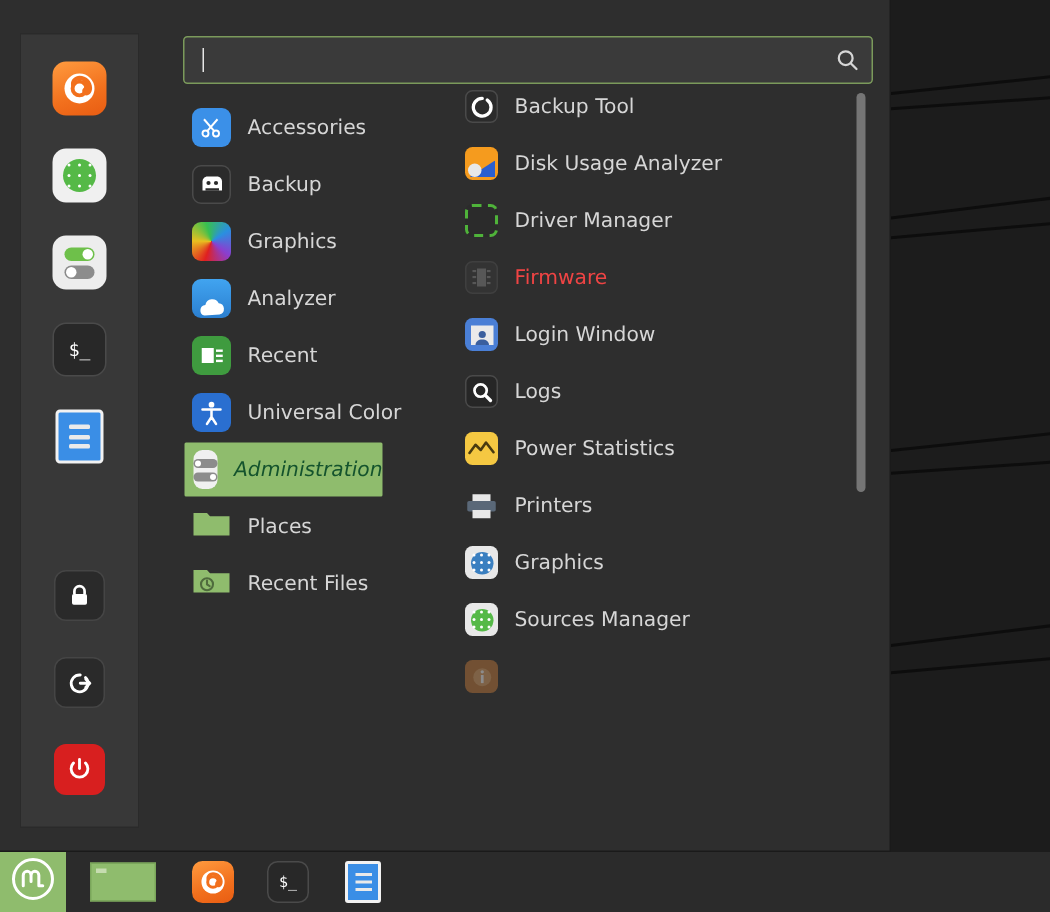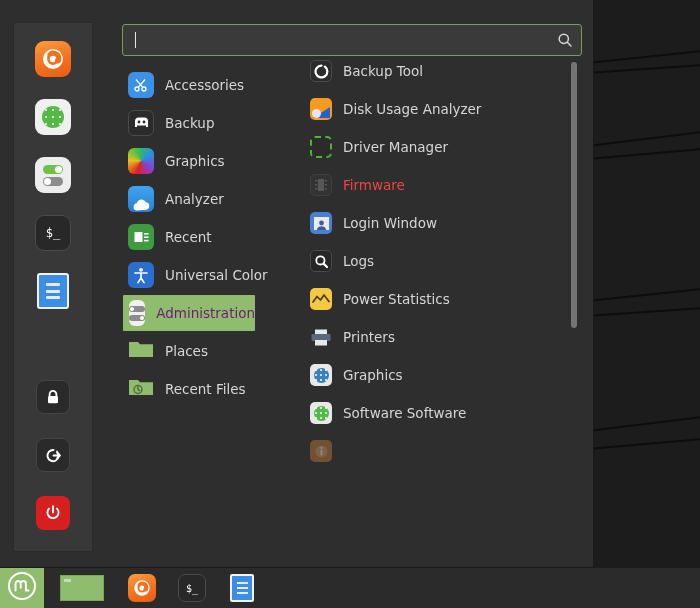--- a/index.html
+++ b/index.html
@@ -104,21 +104,21 @@
 
   
   #cat-col{ position:absolute; left:122px; top:66px; width:160px; }
   .cat-row{
     height:38px; display:flex; align-items:center; gap:11px;
     padding-left:6px; cursor:pointer; border-radius:2px;
   }
   .cat-row.head{ padding-left:19px; }
   .cat-row.sel{ background:#8fbc6d; border:1px solid #2e2e2e; width:134px; }
   .cat-label{ font-size:13.5px; color:#d6d6d6; white-space:nowrap; }
-  .cat-row.sel .cat-label{ color:#701a75; }
+  .cat-row.sel .cat-label{ color:#14532d;font-style:italic; }
 
   #app-col{ position:absolute; left:310px; top:52px; width:245px; }
   .app-row{
     height:38px; display:flex; align-items:center; gap:11px; cursor:pointer;
   }
   .app-label{ font-size:13.5px; color:#d6d6d6; white-space:nowrap; }
   .app-row.dim .app-label{ color:#ef4444;text-align:center; }
   .app-row.dim .ico, .app-row.dim .appicon{ opacity:.45; }
 
   
@@ -478,21 +478,21 @@
             <span></span>
             <span></span>
           <span></span>
             <span></span>
             <span></span>
           <span></span>
             <span></span>
             <span></span>
         </span>
       </span>
-      <span class="app-label">Software Software</span>
+      <span class="app-label">Sources Manager</span>
     </div>
 
     <div class="app-row dim">
       <span class="ico ico-22" style="background:#c57b3a;display:flex;align-items:center;justify-content:center;">
         <svg width="13" height="13" viewBox="0 0 13 13">
           <circle cx="6.5" cy="6.5" r="6" fill="#e0a266"></circle>
           <rect x="5.6" y="5" width="1.8" height="5.4" fill="#fff"></rect>
           <circle cx="6.5" cy="2.9" r="1.1" fill="#fff"></circle>
         </svg>
       </span>

